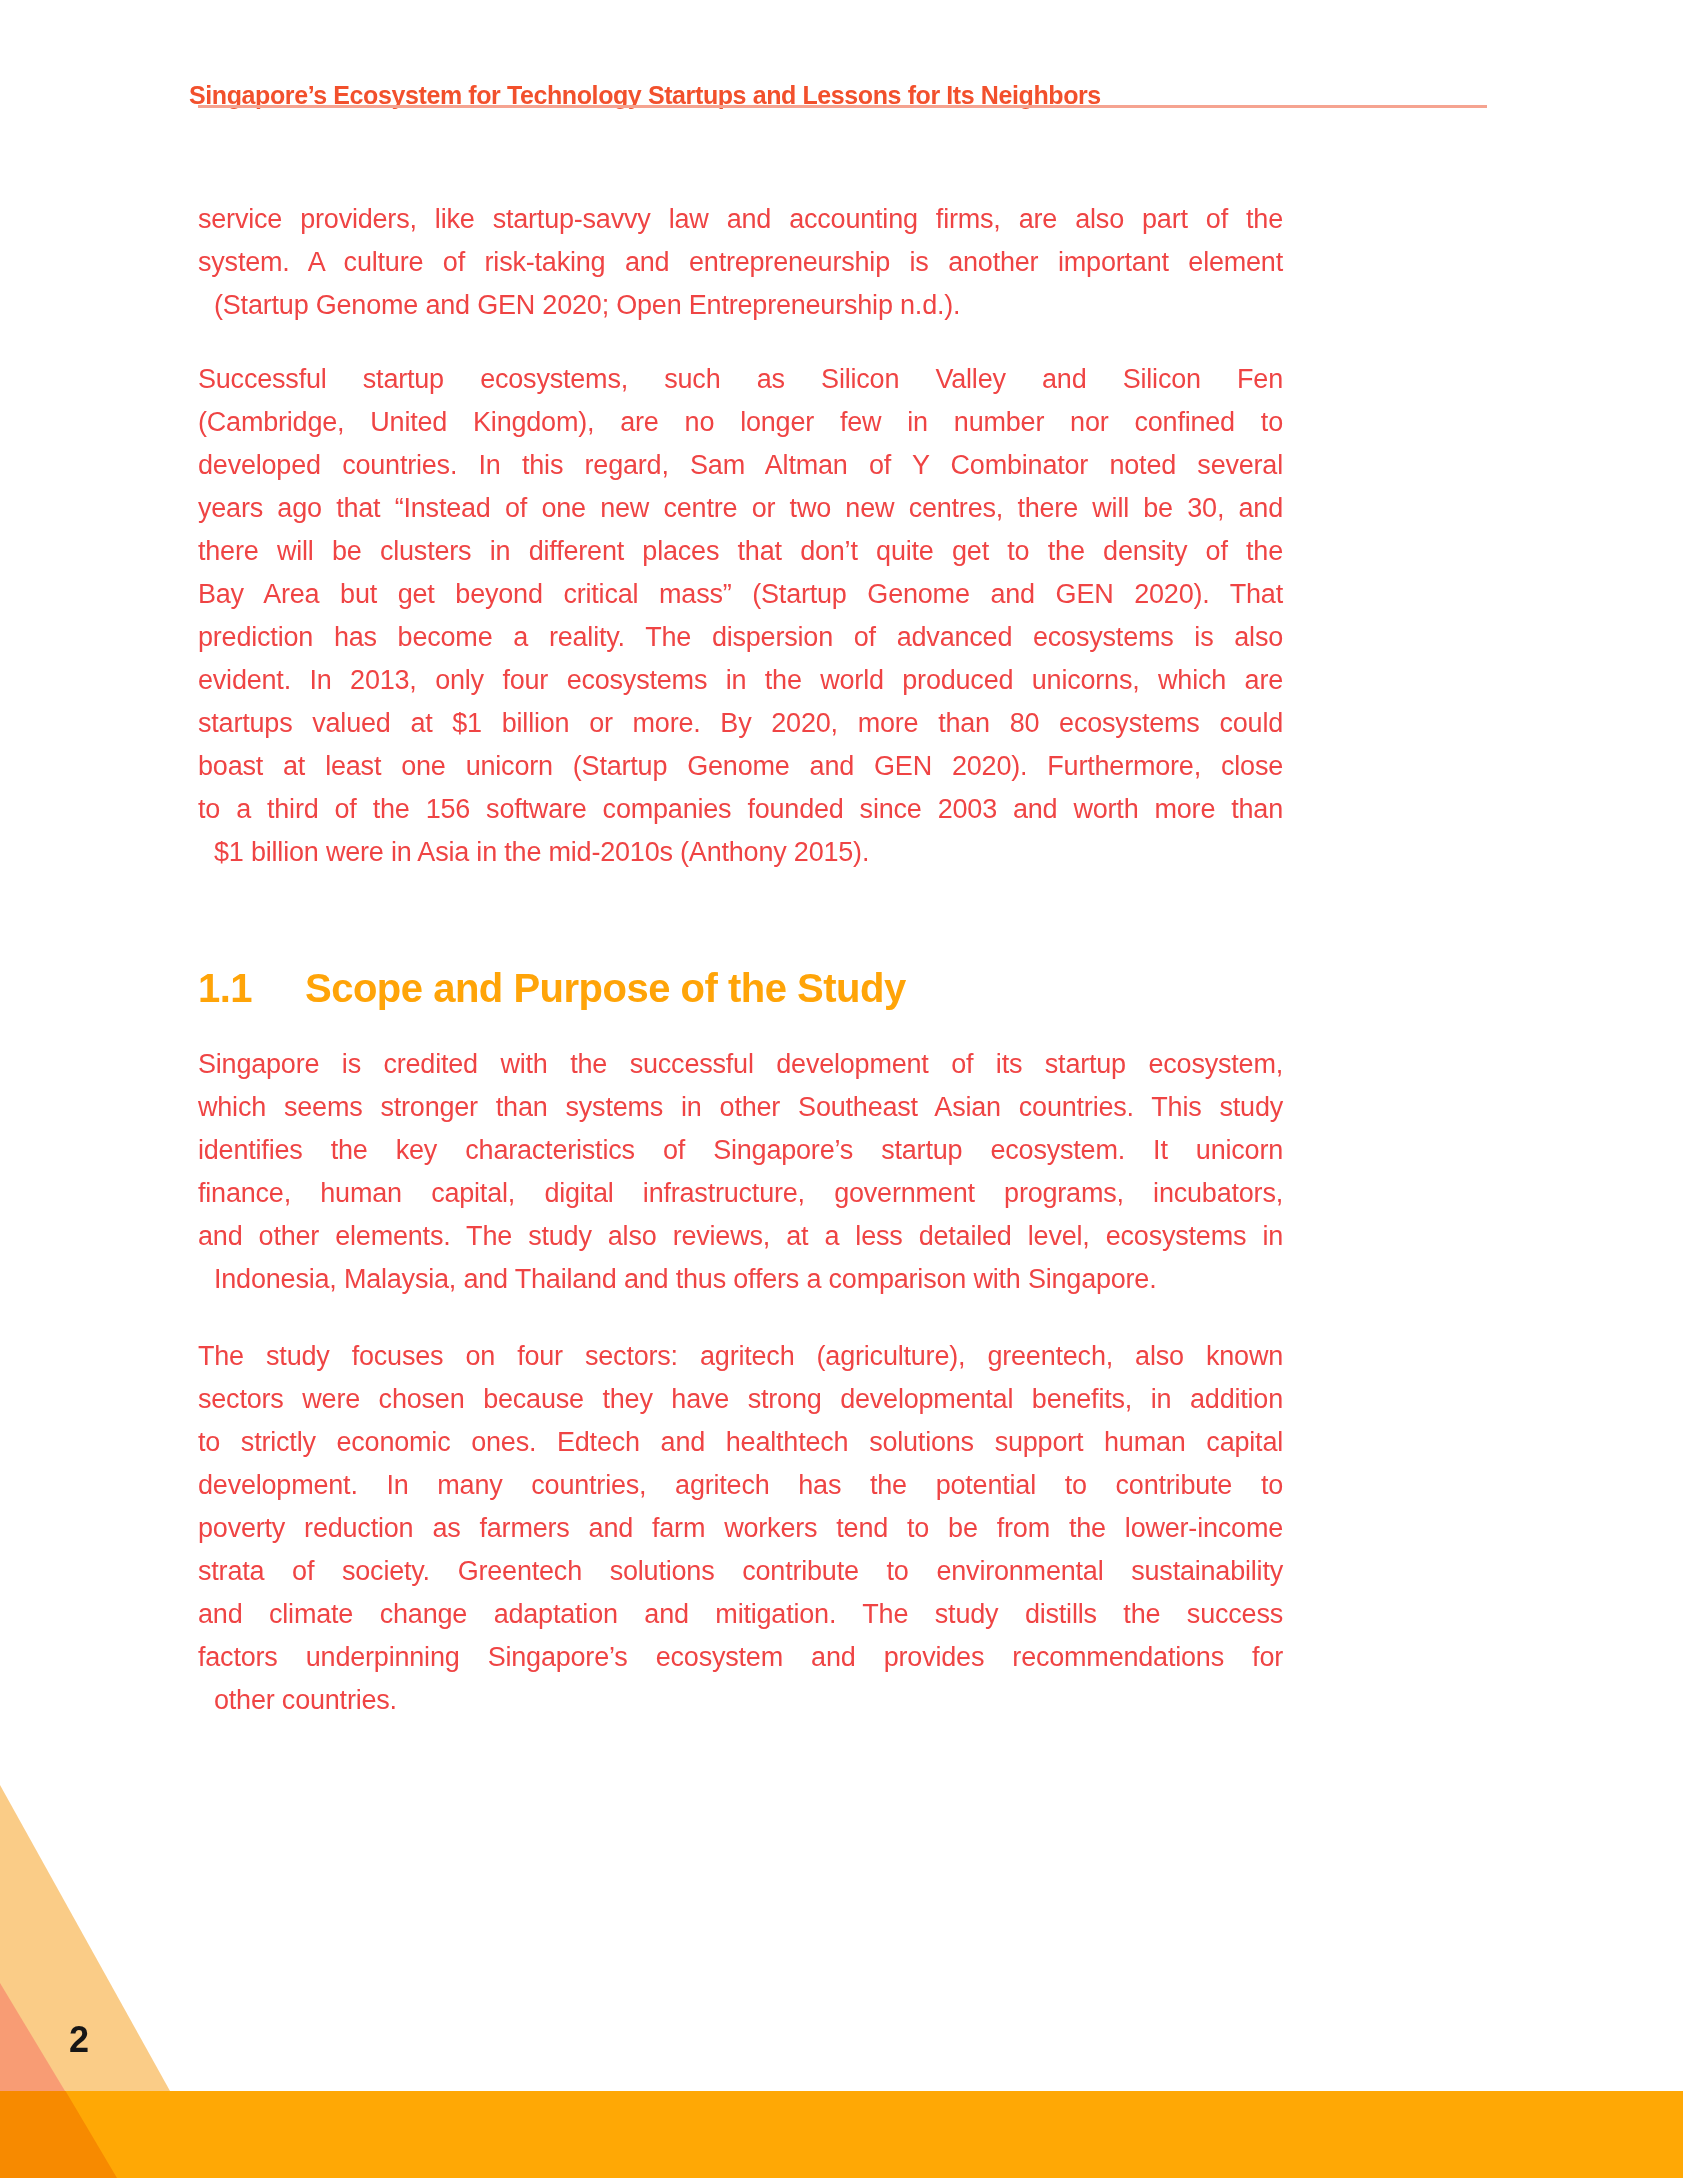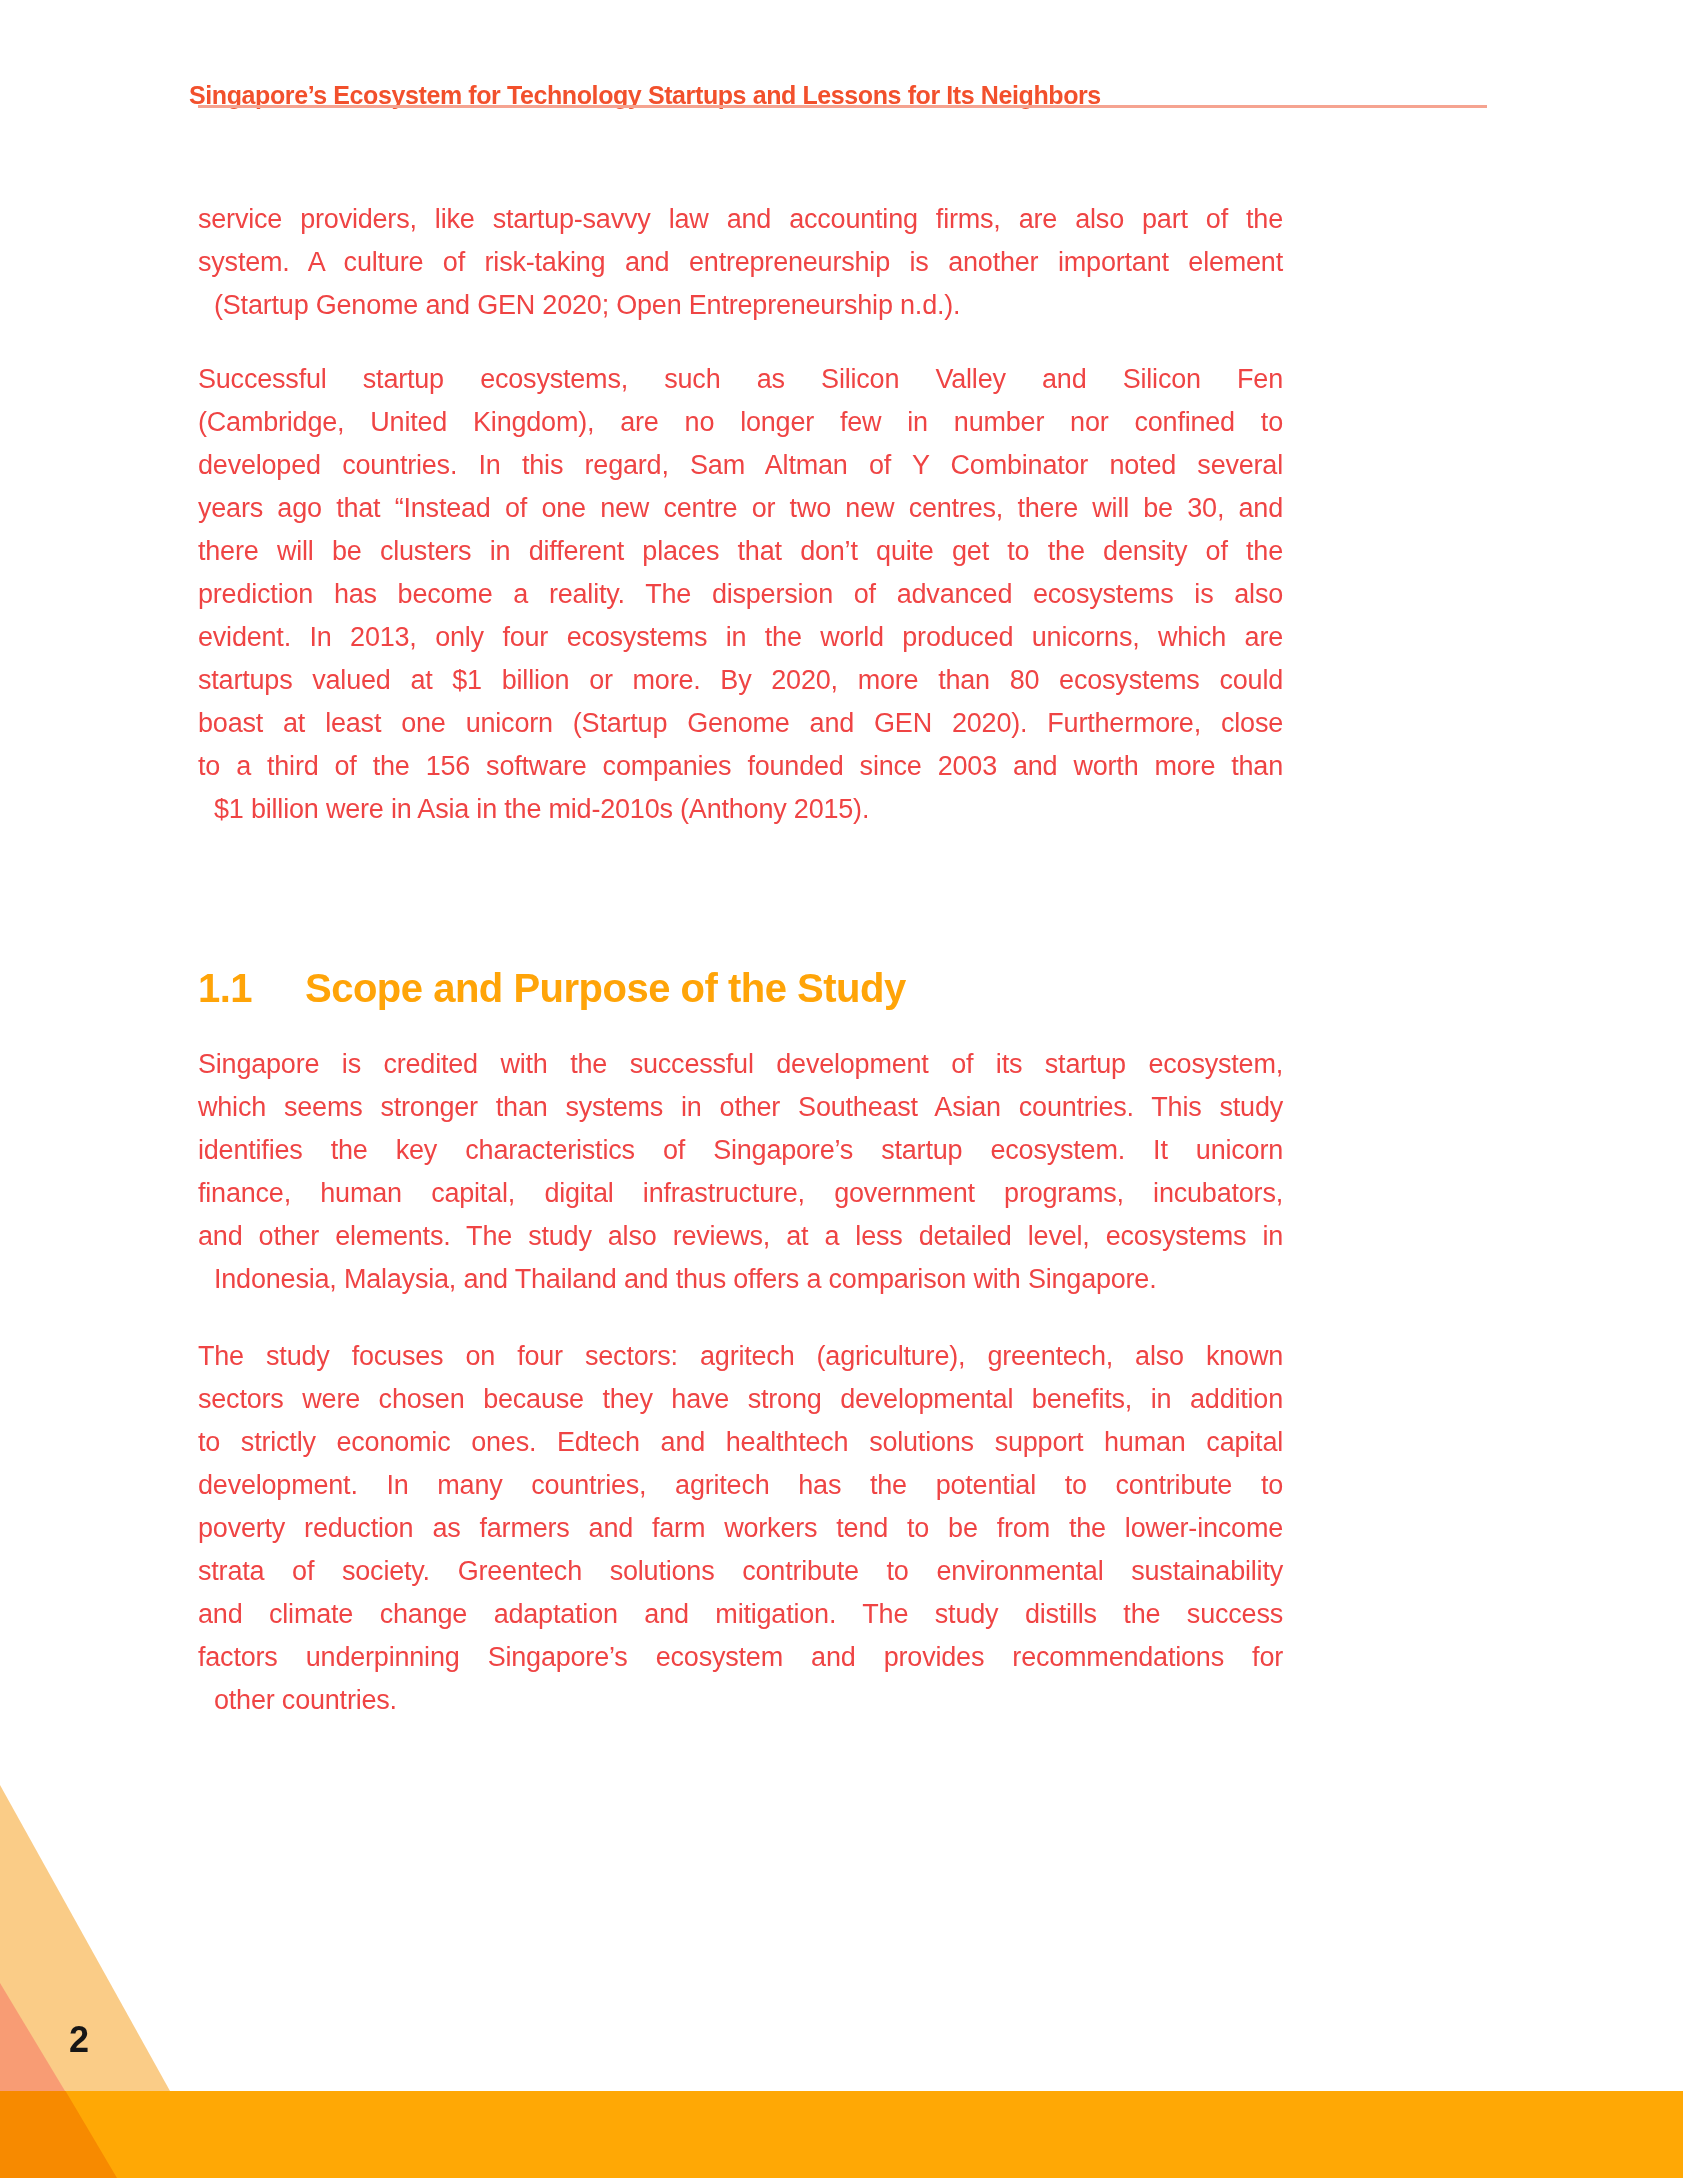--- a/index.html
+++ b/index.html
@@ -78,20 +78,21 @@
       <div class="line">system. A culture of risk-taking and entrepreneurship is another important element</div>
       <div class="line last">(Startup Genome and GEN 2020; Open Entrepreneurship n.d.).</div>
     </div>
 
   <div class="para p2">
       <div class="line">Successful startup ecosystems, such as Silicon Valley and Silicon Fen</div>
       <div class="line">(Cambridge, United Kingdom), are no longer few in number nor confined to</div>
       <div class="line">developed countries. In this regard, Sam Altman of Y Combinator noted several</div>
       <div class="line">years ago that “Instead of one new centre or two new centres, there will be 30, and</div>
       <div class="line">there will be clusters in different places that don’t quite get to the density of the</div>
+      <div class="line">Bay Area but get beyond critical mass” (Startup Genome and GEN 2020). That</div>
       <div class="line">prediction has become a reality. The dispersion of advanced ecosystems is also</div>
       <div class="line">evident. In 2013, only four ecosystems in the world produced unicorns, which are</div>
       <div class="line">startups valued at $1 billion or more. By 2020, more than 80 ecosystems could</div>
       <div class="line">boast at least one unicorn (Startup Genome and GEN 2020). Furthermore, close</div>
       <div class="line">to a third of the 156 software companies founded since 2003 and worth more than</div>
       <div class="line last">$1 billion were in Asia in the mid-2010s (Anthony 2015).</div>
     </div>
 
   <div class="section-heading">
     <span class="num">1.1</span>

